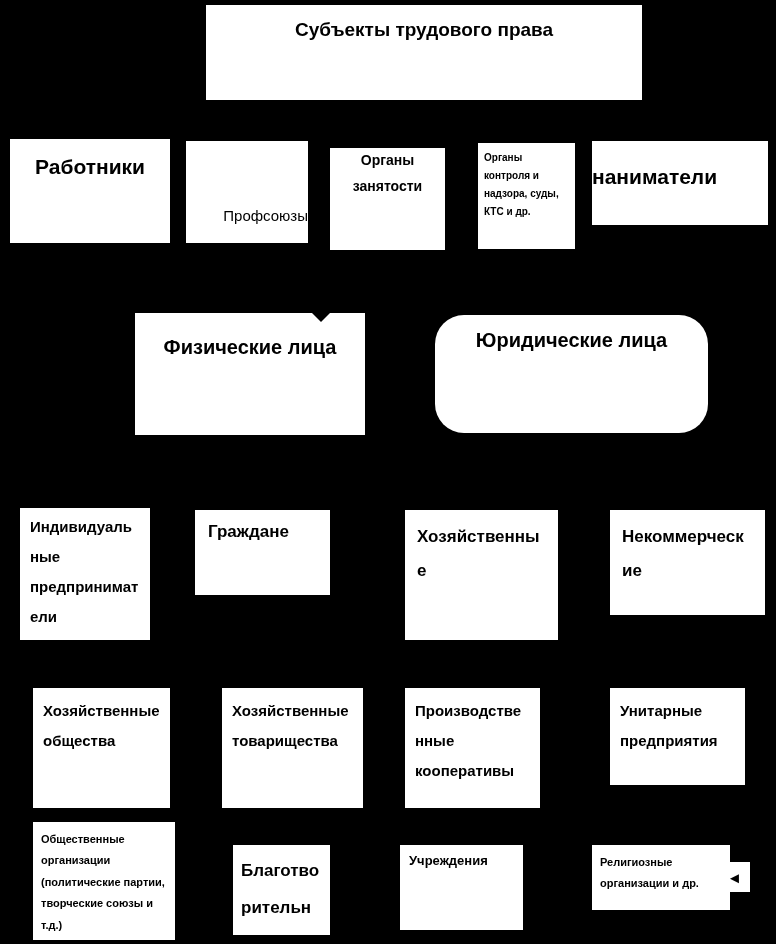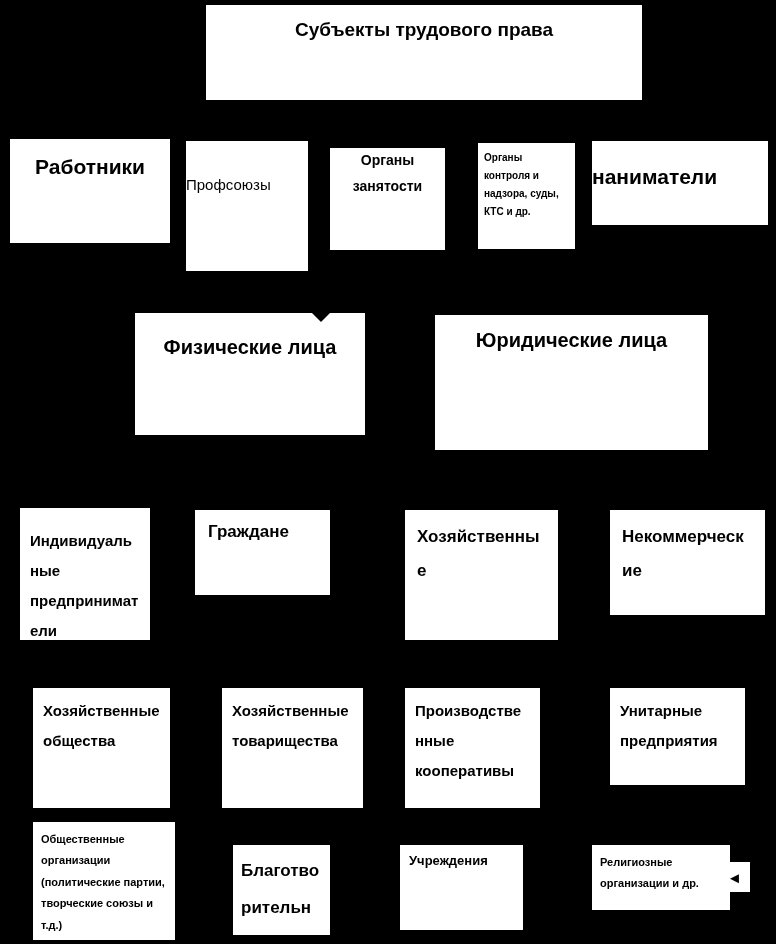--- a/index.html
+++ b/index.html
@@ -18,29 +18,29 @@
     background: #fff;
     color: #000;
     overflow: hidden;
     overflow-wrap: break-word;
     word-wrap: break-word;
     word-break: break-word;
   }
 
   .b-title        { left:206px; top:5px;   width:436px; height:95px;  font-size:19px; font-weight:bold; text-align:center; padding-top:14px; }
   .b-workers      { left:10px;  top:139px; width:160px; height:104px; font-size:21px; font-weight:bold; text-align:center; padding-top:16px; }
-  .b-unions       { left:186px; top:141px; width:122px; height:130px; font-size:15px; font-weight:normal; text-align:left; padding-top:35px; }
+  .b-unions       { left:186px; top:141px; width:122px; height:102px; font-size:15px; font-weight:normal; text-align:right; padding-top:66px; }
   .b-employment   { left:330px; top:148px; width:115px; height:102px; font-size:14px; font-weight:bold; text-align:center; padding:0 6px 0 6px; line-height:1.85; }
   .b-control      { left:478px; top:143px; width:97px;  height:106px; font-size:10px; font-weight:bold; padding:6px 6px; line-height:1.8; }
   .b-employers    { left:592px; top:141px; width:176px; height:84px;  font-size:21px; font-weight:bold; padding-top:24px; }
 
   .b-physical     { left:135px; top:313px; width:230px; height:122px; font-size:20px; font-weight:bold; text-align:center; padding-top:14px; line-height:2.0; }
-  .b-legal        { left:435px; top:315px; width:273px; height:135px; font-size:20px; font-weight:bold; text-align:center; padding-top:14px; }
+  .b-legal        { left:435px; top:315px; width:273px; height:118px; font-size:20px; font-weight:bold; text-align:center; padding-top:14px;border-radius:29px; }
 
-  .b-individual   { left:20px;  top:508px; width:130px; height:132px; font-size:15px; font-weight:bold; padding:18px 10px; line-height:2.0; }
+  .b-individual   { left:20px;  top:508px; width:130px; height:132px; font-size:15px; font-weight:bold; padding:4px 10px; line-height:2.0; }
   .b-citizens     { left:195px; top:510px; width:135px; height:85px;  font-size:17px; font-weight:bold; padding:12px 13px; }
   .b-commercial   { left:405px; top:510px; width:153px; height:130px; font-size:17px; font-weight:bold; padding:10px 12px; line-height:2.0; }
   .b-noncommercial{ left:610px; top:510px; width:155px; height:105px; font-size:17px; font-weight:bold; padding:10px 12px; line-height:2.0; }
 
   .b-companies    { left:33px;  top:688px; width:137px; height:120px; font-size:15px; font-weight:bold; padding:8px 10px; line-height:2.0; }
   .b-partnerships { left:222px; top:688px; width:141px; height:120px; font-size:15px; font-weight:bold; padding:8px 10px; line-height:2.0; }
   .b-cooperatives { left:405px; top:688px; width:135px; height:120px; font-size:15px; font-weight:bold; padding:8px 10px; line-height:2.0; }
   .b-unitary      { left:610px; top:688px; width:135px; height:97px;  font-size:15px; font-weight:bold; padding:8px 10px; line-height:2.0; }
 
   .b-public       { left:33px;  top:822px; width:142px; height:118px; font-size:11px; font-weight:bold; padding:7px 8px; line-height:1.95; }

